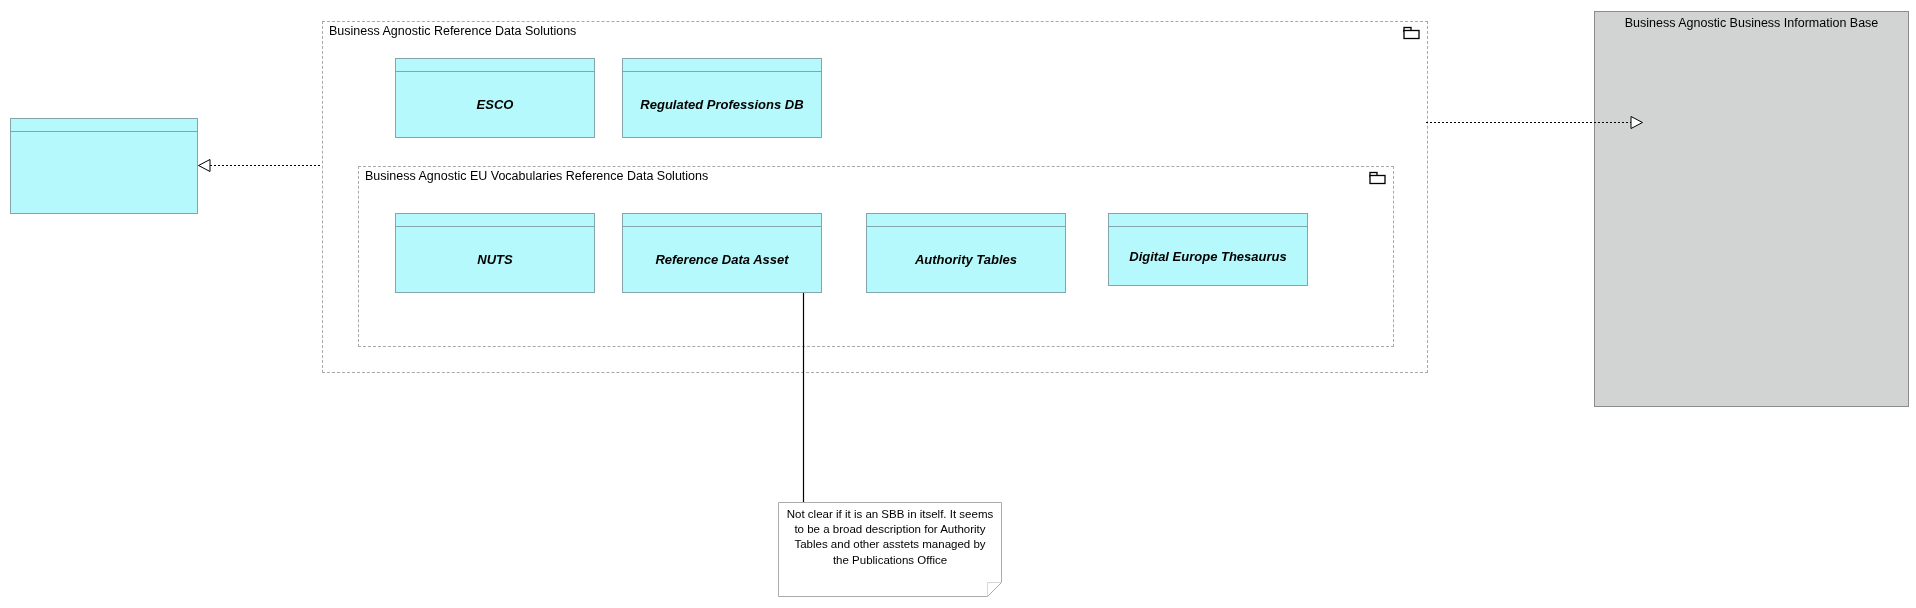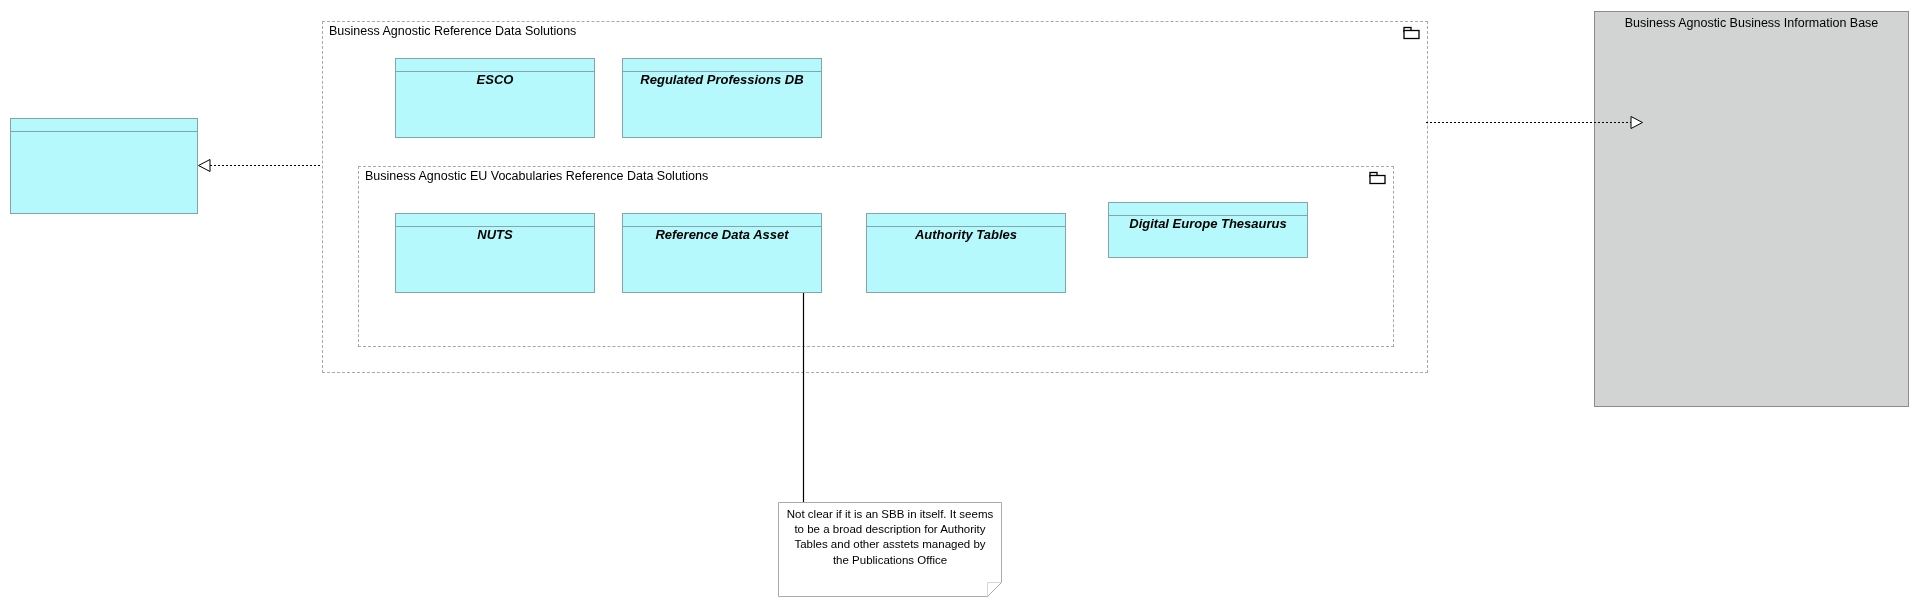--- a/index.html
+++ b/index.html
@@ -41,21 +41,21 @@
   
   .node{
     position:absolute;display:flex;flex-direction:column;box-sizing:border-box;
   }
   .node.sbb{background:var(--sbb-fill);border:1px solid var(--sbb-border);}
   .node.quality{background:var(--quality-fill);border:1px solid var(--quality-border);}
   .node-head{height:12px;flex:0 0 auto;}
   .node.sbb .node-head{border-bottom:1px solid var(--sbb-border);}
   .node.quality .node-head{border-bottom:1px solid var(--quality-border);}
   .node-body{
-    flex:1 1 auto;display:flex;justify-content:center;
+    flex:1 1 auto;display:flex;align-items:center;justify-content:center;
     text-align:center;padding:0 2px;
   }
   .label-bold{font-size:13px;font-weight:bold;font-style:italic;}
   .label-plain{font-size:12.5px;}
   
   svg.connector-layer{position:absolute;top:0;left:0;pointer-events:none;}
   
   .note{position:absolute;}
   .note-shape{position:absolute;top:0;left:0;}
   .note-text{
@@ -116,21 +116,21 @@
     </div>
   </div>
 
   <div class="node sbb" style="left:866px;top:213px;width:200px;height:80px">
     <div class="node-head"></div>
     <div class="node-body">
       <span class="label-bold">Authority Tables</span>
     </div>
   </div>
 
-  <div class="node sbb" style="left:1108px;top:202px;width:200px;height:56px">
+  <div class="node sbb" style="left:1108px;top:213px;width:200px;height:73px">
     <div class="node-head"></div>
     <div class="node-body">
       <span class="label-bold">Digital Europe Thesaurus</span>
     </div>
   </div>
 
   <div class="base-container" style="left:1594px;top:11px;width:313px;height:394px">
     <span class="base-title">Business Agnostic Business Information Base</span>
   </div>
 

